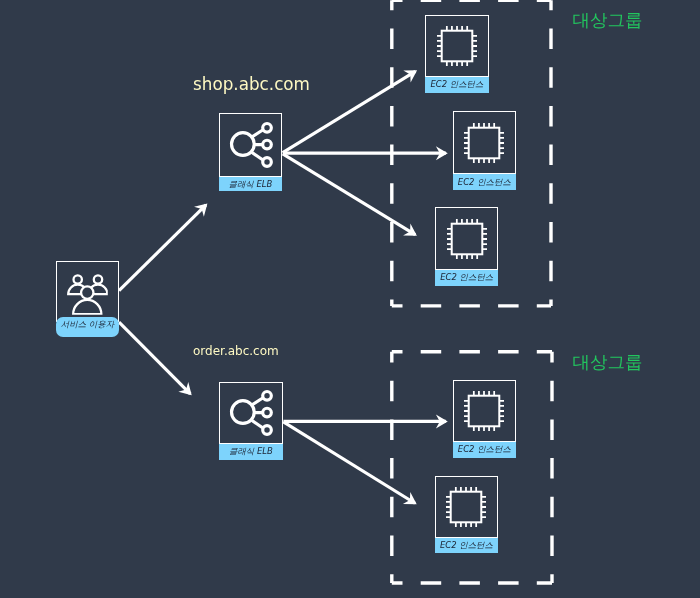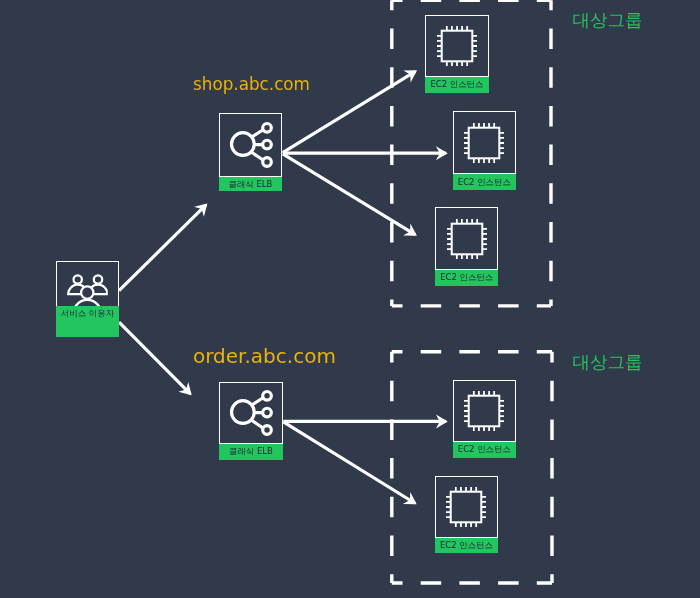--- a/index.html
+++ b/index.html
@@ -6,24 +6,24 @@
   html,body{margin:0;padding:0;}
   body{width:700px;height:598px;background:#303a4a;overflow:hidden;
        font-family:"DejaVu Sans",sans-serif;}
   #stage{position:relative;width:700px;height:598px;}
 
   
   .node{position:absolute;box-sizing:border-box;}
   .node .frame{position:absolute;left:0;top:0;right:0;
                border:1.8px solid #ffffff;box-sizing:border-box;}
   .node .caption{position:absolute;left:0;right:0;bottom:0;
-                 background:#22c55e;color:#1c2333;text-align:center;
-                 white-space:nowrap;box-sizing:border-box;}
-
-  .domain-label{position:absolute;color:#eab308;white-space:nowrap;}
+                 background:#7dd3fc;color:#1c2333;text-align:center;
+                 white-space:nowrap;box-sizing:border-box;font-style:italic;}
+
+  .domain-label{position:absolute;color:#fef9c3;white-space:nowrap;}
   .group-label{position:absolute;color:#22c55e;white-space:nowrap;}
 
   svg.layer{position:absolute;left:0;top:0;width:700px;height:598px;
             pointer-events:none;}
   .icon-svg{position:absolute;transform:translate(-50%,-50%);}
 </style>
 </head>
 <body>
 
 <div id="stage">
@@ -76,21 +76,21 @@
       <svg viewBox="0 0 100 100" width="42.4" height="42.4" class="icon-svg" style="display: block; left: 31px; top: 32.35px;">
         <g fill="#303a4a" stroke="#ffffff" stroke-width="5.4" stroke-linejoin="miter">
           <path d="M 5.700000000000003 50.4 a 22.4 22.4 0 0 1 44.8 0 Z"></path>
           <circle cx="28.1" cy="15.8" r="9.9"></circle>
           <path d="M 53.50000000000001 50.4 a 22.4 22.4 0 0 1 44.8 0 Z"></path>
           <circle cx="75.9" cy="15.8" r="9.9"></circle>
           <path d="M 17.4 97.3 a 33.2 33.2 0 0 1 66.4 0 Z"></path>
           <circle cx="50.6" cy="46.7" r="14.6"></circle>
         </g>
       </svg>
-      <div class="caption" style="height: 31px; line-height: 14.9px; font-size: 8.45px;">서비스 이용자</div>
+      <div class="caption" style="height: 20px; line-height: 14.9px; font-size: 8.45px; border-radius: 7px;">서비스 이용자</div>
     </div>
     <div class="node" style="left: 218.7px; top: 113.4px; width: 63.4px; height: 77.8px;">
       <div class="frame" style="height: 63.2px;"></div>
       <svg viewBox="0 0 100 100" width="46.8" height="46.8" class="icon-svg" style="display: block; left: 32.9px; top: 31.6px;">
         <g fill="none" stroke="#ffffff" stroke-width="6.8" stroke-linecap="butt">
           <path d="M 47.6 34 L 72.9 18"></path>
           <path d="M 48.5 49.1 L 71.5 49.1"></path>
           <path d="M 47.7 64.5 L 72.6 81.4"></path>
           <circle cx="30.5" cy="48.0" r="24.3" fill="#303a4a"></circle>
           <circle cx="82.1" cy="13.3" r="9.2" fill="#303a4a"></circle>
@@ -254,16 +254,16 @@
           <path d="M 74.8 12.7 L 74.8 1.2" stroke-width="4.3"></path>
           <path d="M 74.8 87.3 L 74.8 98.8" stroke-width="4.3"></path>
           <path d="M 12.7 74.8 L 1.2 74.8" stroke-width="4.3"></path>
           <path d="M 87.3 74.8 L 98.8 74.8" stroke-width="4.3"></path>
           <rect x="12.7" y="12.7" width="74.6" height="74.6" fill="#303a4a"></rect>
         </g>
       </svg>
       <div class="caption" style="height: 15.6px; line-height: 15.6px; font-size: 8.45px;">EC2 인스턴스</div>
     </div>
     <div class="domain-label" style="left: 193px; top: 73.5px; font-size: 16.8px;">shop.abc.com</div>
-    <div class="domain-label" style="left: 193px; top: 343.5px; font-size: 20px;">order.abc.com</div>
+    <div class="domain-label" style="left: 193px; top: 343.5px; font-size: 12px;">order.abc.com</div>
     <div class="group-label" style="left: 572.4px; top: 8.4px; font-size: 17.5px;">대상그룹</div>
     <div class="group-label" style="left: 572.4px; top: 350.1px; font-size: 17.5px;">대상그룹</div>
   </div>
 
 </body></html>

